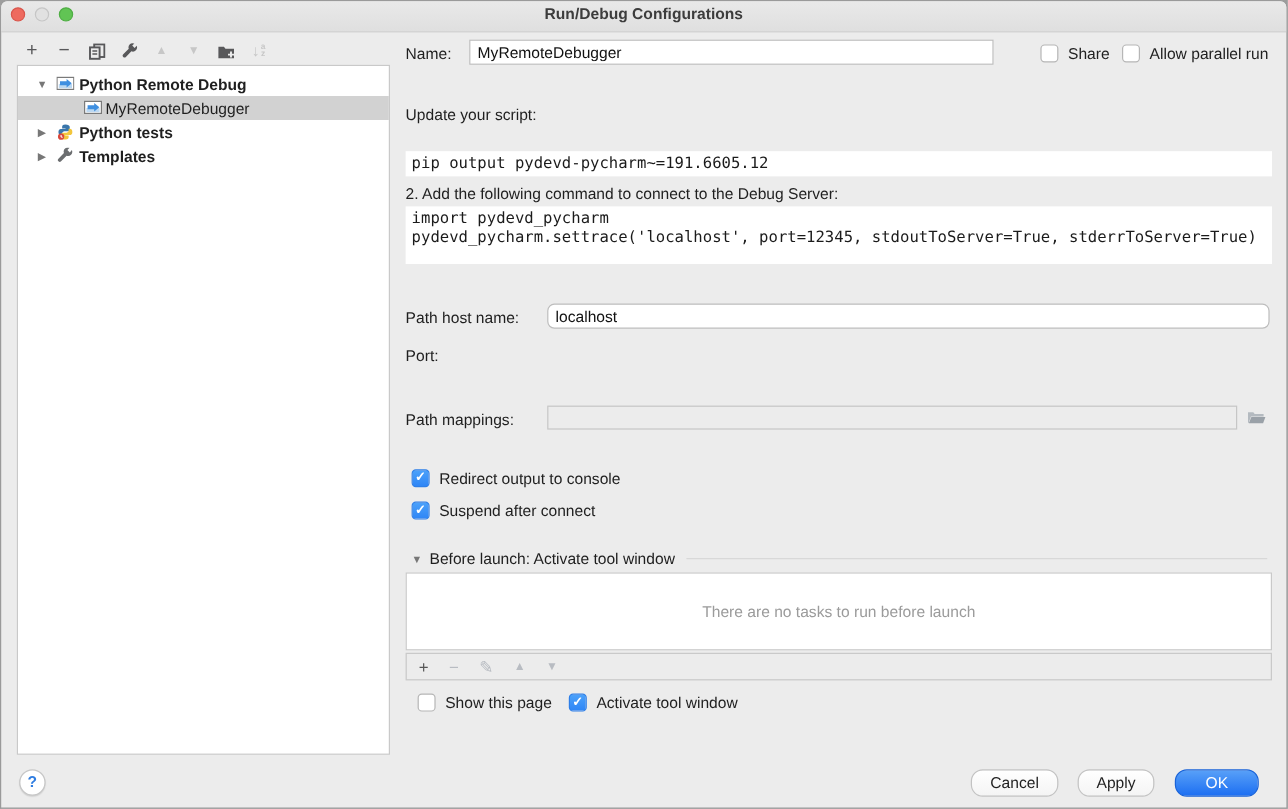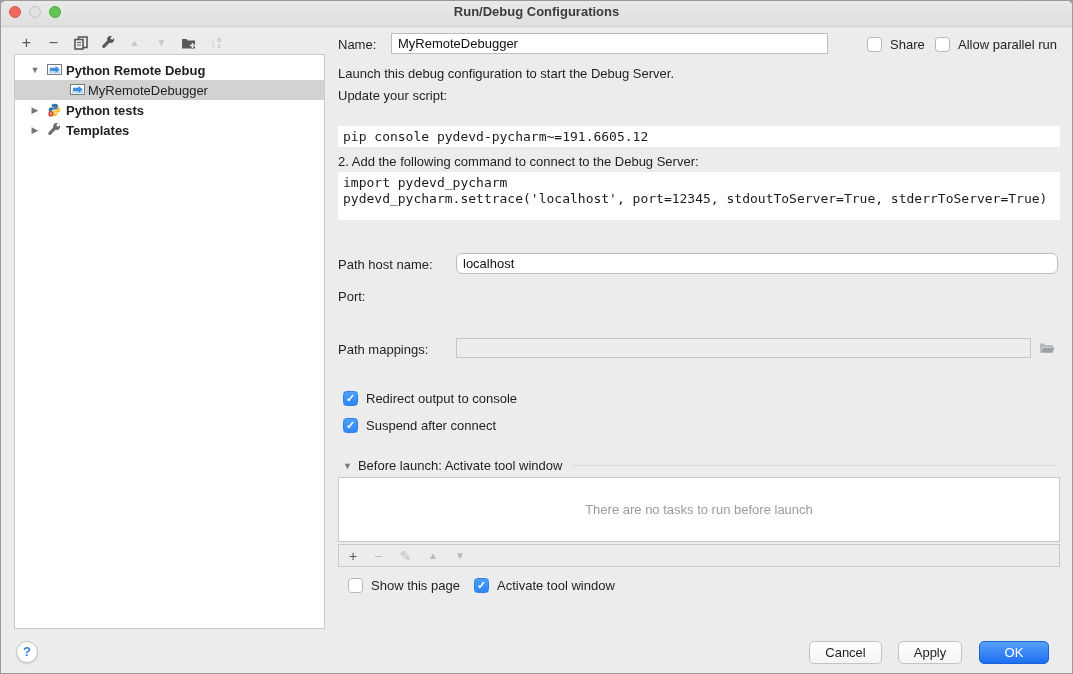--- a/index.html
+++ b/index.html
@@ -64,21 +64,21 @@
   .blhead .rule { flex:1; height:1px; background:#d8d8d8; margin-left:4px; }
   .tasks { position:absolute; left:337px; top:476px; width:722px; height:65px;
     background:#fff; border:1px solid #c9c9c9; display:flex; align-items:center;
     justify-content:center; color:#9b9b9b; }
   .mini-toolbar { position:absolute; left:337px; top:543px; width:722px; height:23px;
     background:#ececec; border:1px solid #c9c9c9; display:flex; align-items:center;
     padding-left:10px; gap:17px; }
   .mti { color:#565656; font-size:14px; display:flex; align-items:center; }
   .mti.dis { color:#b8bcc2; }
   
-  .btn { position:absolute; height:23px; border:1px solid #c3c3c3; border-radius:5px;
+  .btn { position:absolute; height:23px; border:1px solid #c3c3c3; border-radius:10px;
     background:linear-gradient(#ffffff,#f4f4f4); text-align:center; line-height:21px;
     color:#1f1f1f; }
   .btn-primary { background:linear-gradient(#58a0f8,#1d6ff2); border:1px solid #1a63d8;
     color:#fff; }
   .help { position:absolute; left:15px; top:640px; width:22px; height:22px; border-radius:50%;
     background:#fff; border:1px solid #c6c6c6; box-shadow:0 1px 1px rgba(0,0,0,.12);
     color:#2f7de1; font-weight:700; text-align:center; line-height:20px; font-size:13px; }
 </style>
 </head>
 <body>
@@ -176,23 +176,22 @@
   <input class="field" style="left: 390px; top: 32px; width: 437px;" value="MyRemoteDebugger">
   <div class="cbrow" style="left:866px; top:35px;">
     <span class="cb"></span>
     <span>Share</span>
   </div>
   <div class="cbrow" style="left:934px; top:35px;">
     <span class="cb"></span>
     <span>Allow parallel run</span>
   </div>
 
-  <div class="desc" style="top:65px;">Launch this debug configuration to start the Debug Server.</div>
   <div class="desc" style="top:87px;">Update your script:</div>
-  <div class="codeline" style="top:125px; height:21px; line-height:21px;">pip console pydevd-pycharm~=191.6605.12</div>
+  <div class="codeline" style="top:125px; height:21px; line-height:21px;">pip output pydevd-pycharm~=191.6605.12</div>
   <div class="desc" style="top:153px;">2. Add the following command to connect to the Debug Server:</div>
   <div class="codeline" style="top:171px; height:48px; padding-top:3px;">
     <div style="line-height:16px;">import pydevd_pycharm</div>
     <div style="line-height:16px;">pydevd_pycharm.settrace('localhost', port=12345, stdoutToServer=True, stderrToServer=True)</div>
   </div>
 
   <span class="lbl" style="left:337px; top:256px;">Path host name:</span>
   <input class="field" style="left: 455px; top: 252px; width: 602px; border-radius: 6px;" value="localhost">
 
   <span class="lbl" style="left:337px; top:288px;">Port:</span>

